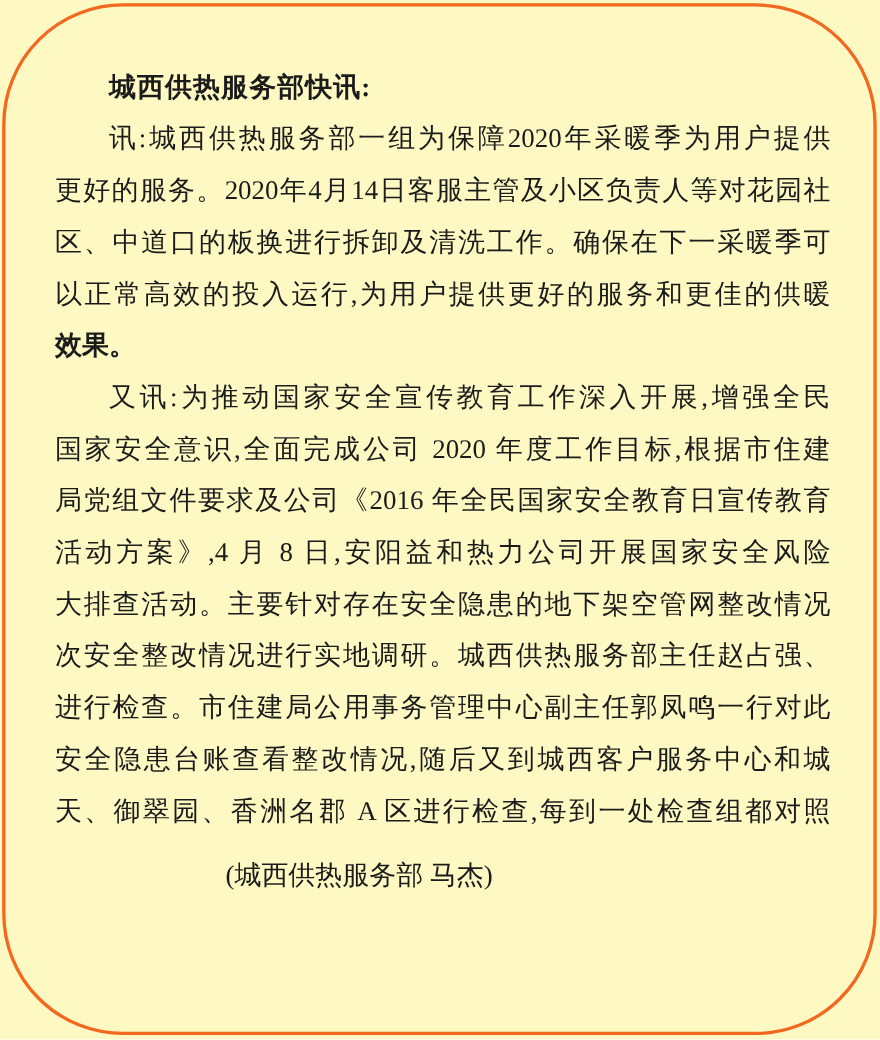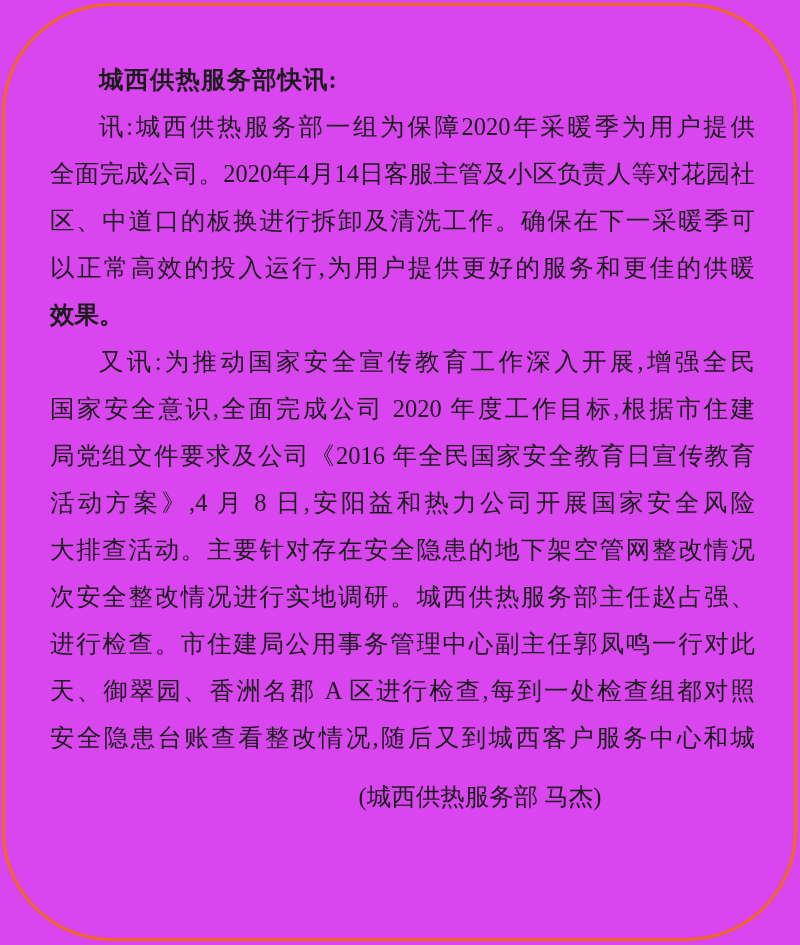--- a/index.html
+++ b/index.html
@@ -7,21 +7,21 @@
     padding: 0;
     background: #ffffff;
     width: 800px;
     height: 945px;
     overflow: hidden;
   }
   .page {
     position: relative;
     width: 800px;
     height: 945px;
-    background: #d946ef;
+    background: #fef9c3;
     font-family: "Liberation Serif", "DejaVu Serif", serif;
     color: #1b1b1b;
   }
   .border-frame {
     position: absolute;
     left: 2px;
     top: 3px;
     right: 3px;
     bottom: 4px;
     border: 3px solid #F2681E;
@@ -54,49 +54,49 @@
   .pline.first {
     text-indent: 2em;
   }
   .pline.pend {
     text-align-last: left;
     font-weight: bold;
   }
   .signature {
     margin-top: 12px;
     padding-left: 155px;
-    text-align: center;
+    text-align: left;
     min-height: 47px;
   }
 </style>
 </head>
 <body>
 
 <div class="page">
   <div class="border-frame"></div>
   <div class="content">
 
     <div class="doc-title">城西供热服务部快讯:</div>
 
     <div>
       <div class="pline first">讯:城西供热服务部一组为保障2020年采暖季为用户提供</div>
-      <div class="pline">全面完成公司。2020年4月14日客服主管及小区负责人等对花园社</div>
+      <div class="pline">更好的服务。2020年4月14日客服主管及小区负责人等对花园社</div>
       <div class="pline">区、中道口的板换进行拆卸及清洗工作。确保在下一采暖季可</div>
       <div class="pline">以正常高效的投入运行,为用户提供更好的服务和更佳的供暖</div>
       <div class="pline pend">效果。</div>
     </div>
 
     <div>
       <div class="pline first">又讯:为推动国家安全宣传教育工作深入开展,增强全民</div>
       <div class="pline">国家安全意识,全面完成公司 2020 年度工作目标,根据市住建</div>
       <div class="pline">局党组文件要求及公司《2016 年全民国家安全教育日宣传教育</div>
       <div class="pline">活动方案》,4 月 8 日,安阳益和热力公司开展国家安全风险</div>
       <div class="pline">大排查活动。主要针对存在安全隐患的地下架空管网整改情况</div>
       <div class="pline">次安全整改情况进行实地调研。城西供热服务部主任赵占强、</div>
       <div class="pline">进行检查。市住建局公用事务管理中心副主任郭凤鸣一行对此</div>
+      <div class="pline">安全隐患台账查看整改情况,随后又到城西客户服务中心和城</div>
       <div class="pline">天、御翠园、香洲名郡 A 区进行检查,每到一处检查组都对照</div>
-      <div class="pline">安全隐患台账查看整改情况,随后又到城西客户服务中心和城</div>
     </div>
 
     <div class="signature">(城西供热服务部  马杰)</div>
 
   </div>
 </div>
 
 </body></html>

